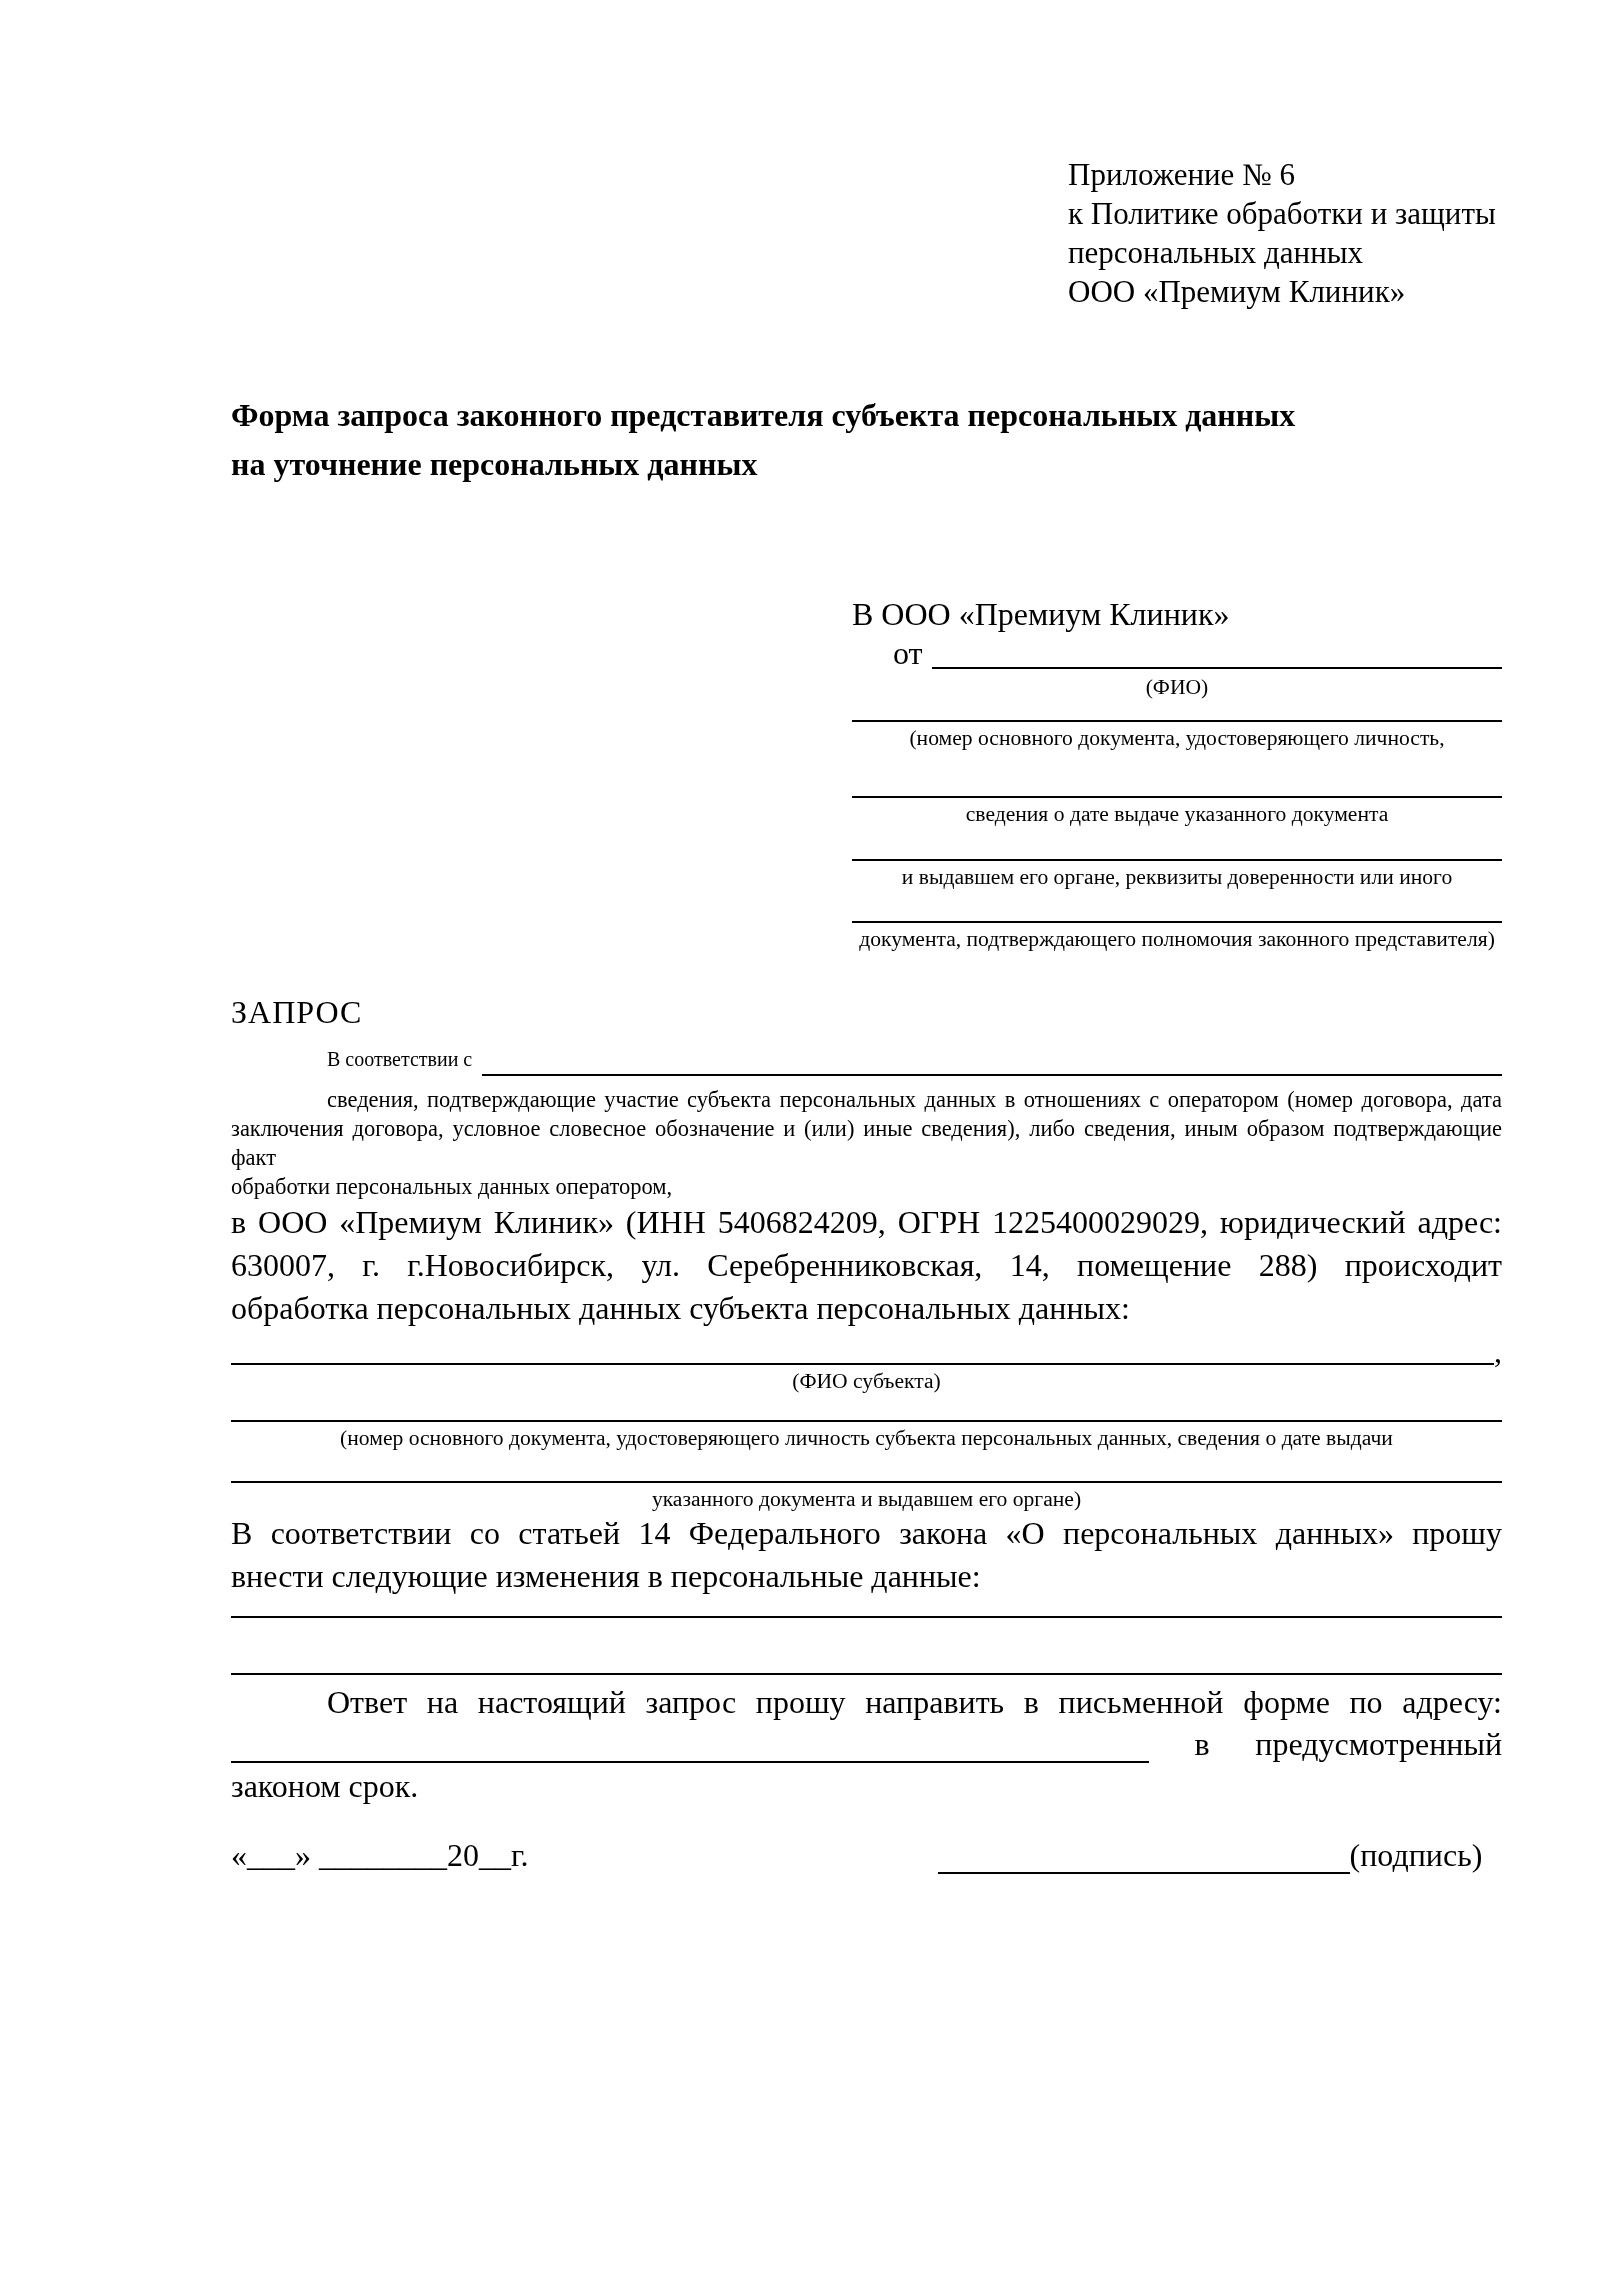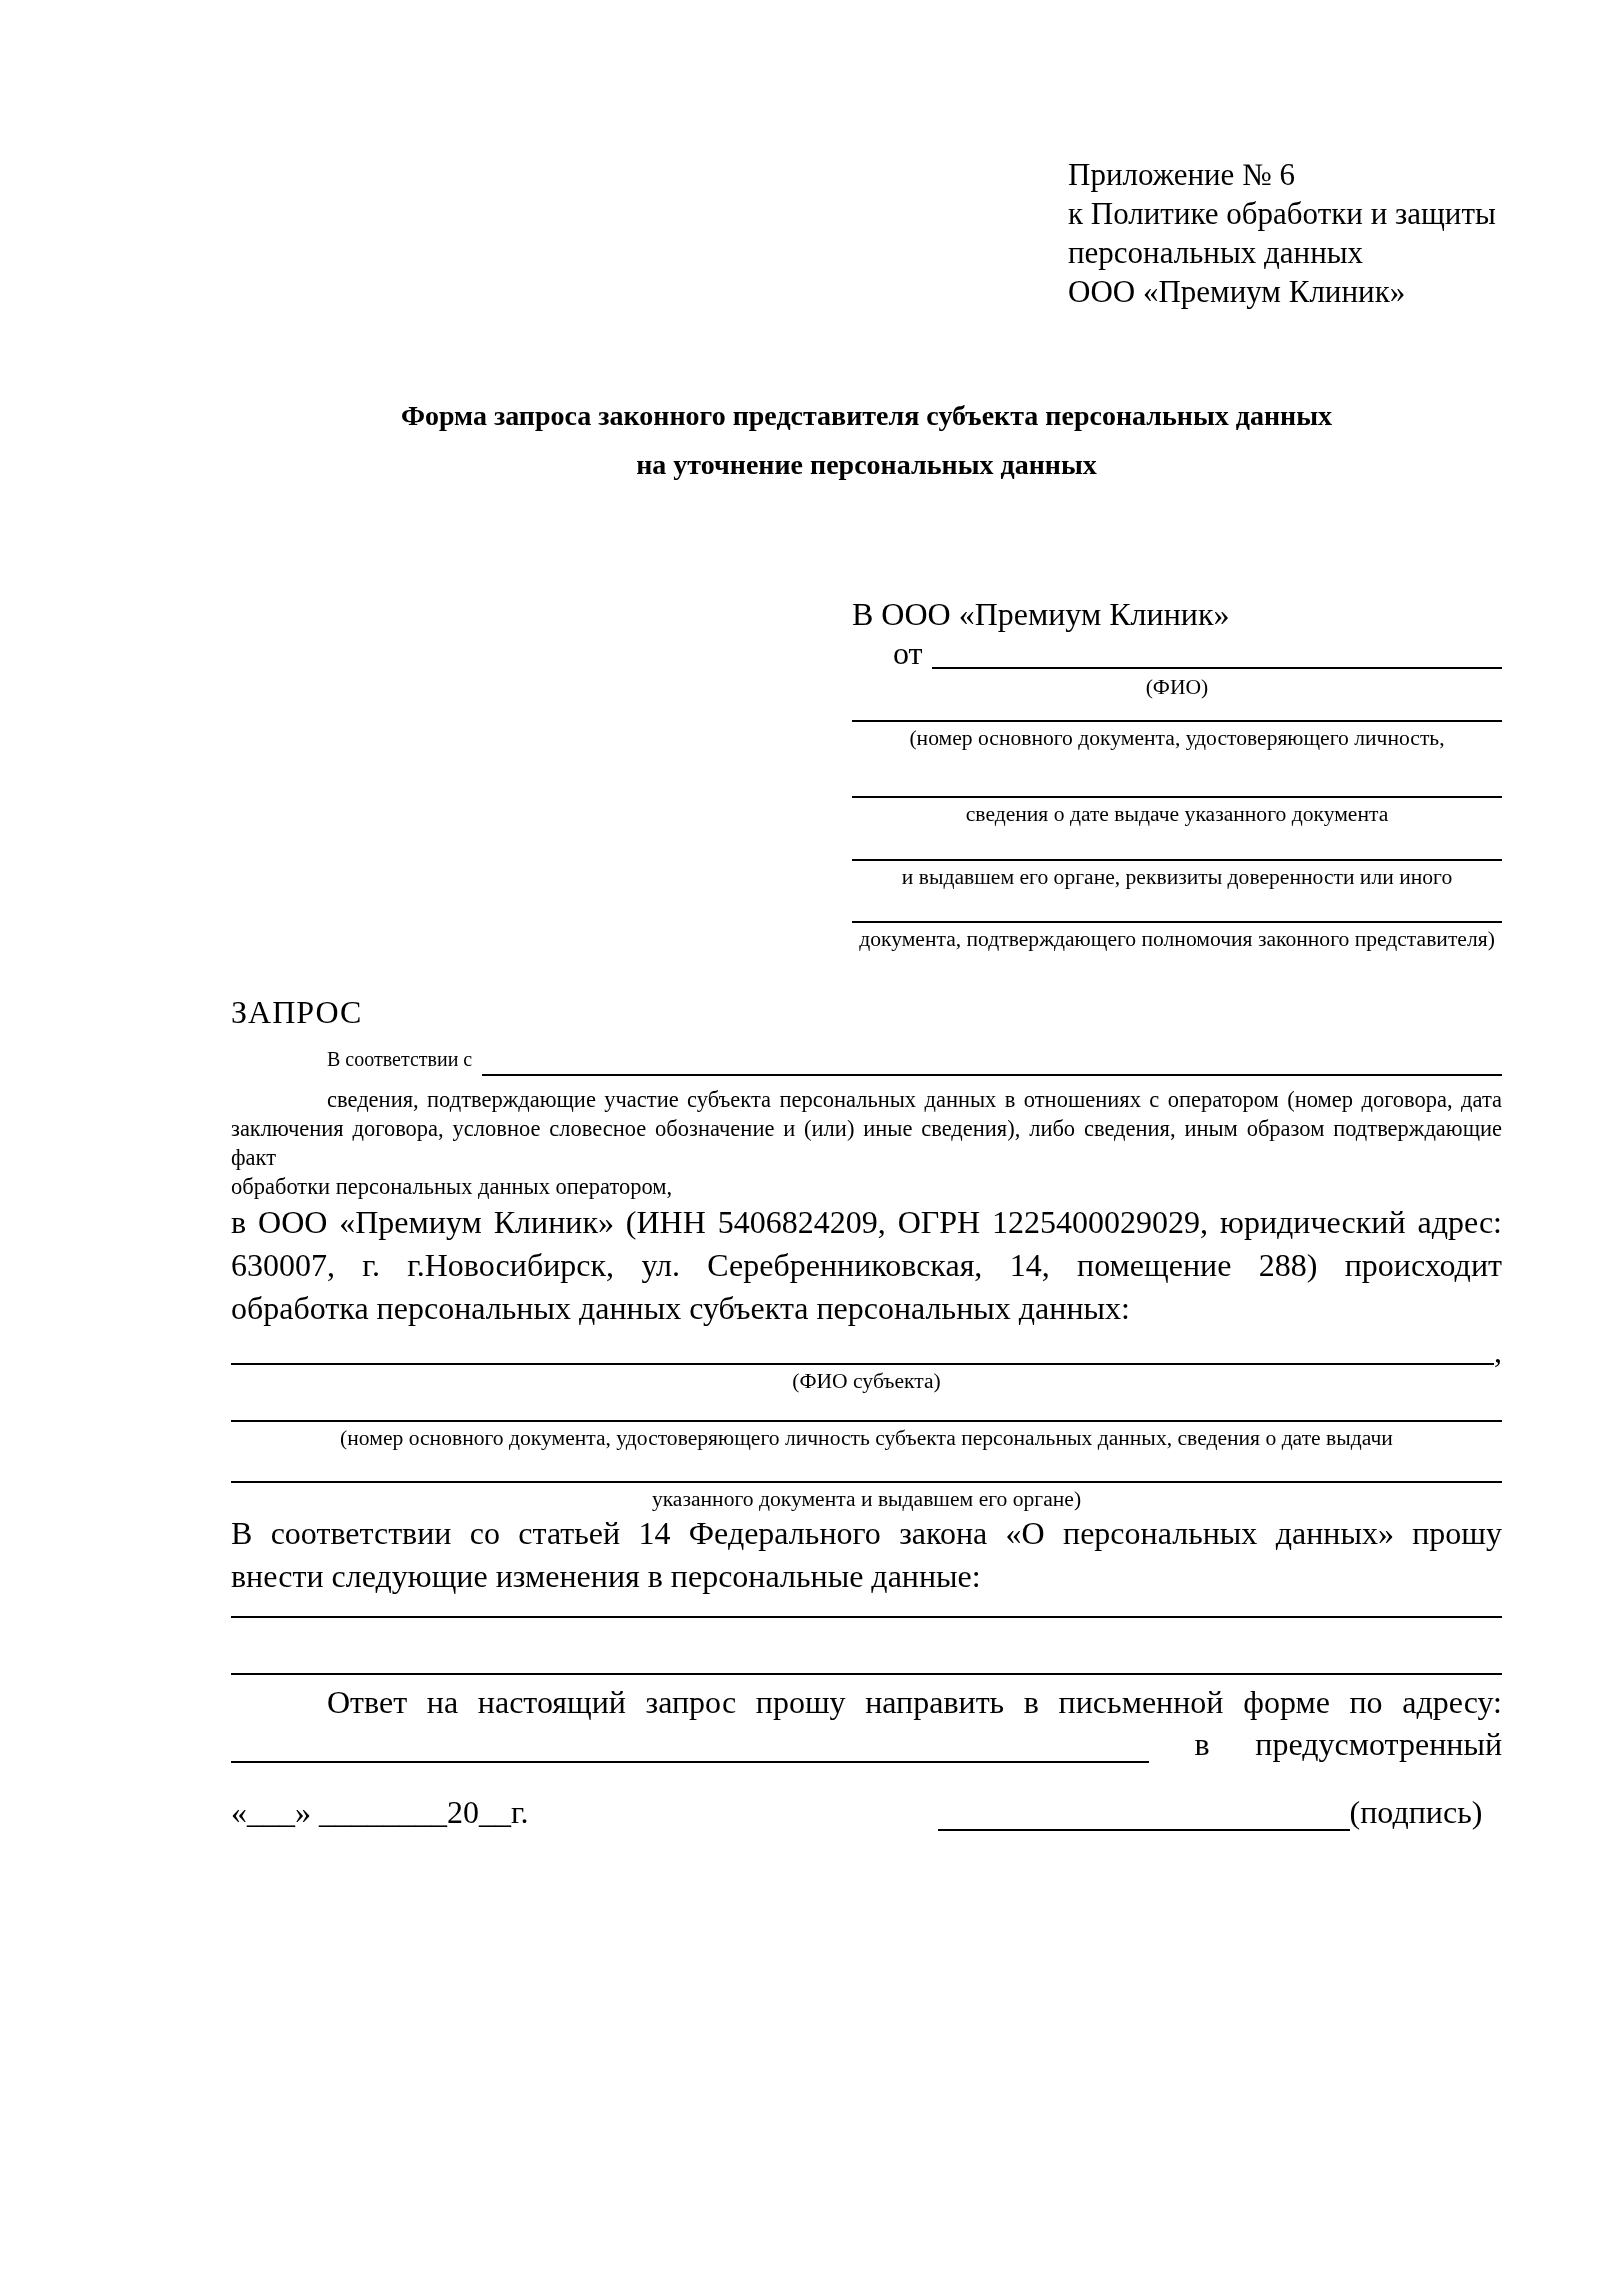--- a/index.html
+++ b/index.html
@@ -17,23 +17,23 @@
   }
   .hdr {
     margin-top: 147px;
     margin-left: 837px;
     font-size: 31px;
     line-height: 39px;
     white-space: nowrap;
   }
   .title {
     margin-top: 80px;
-    text-align: center;
+    text-align: left;
     font-weight: bold;
-    font-size: 28px;
+    font-size: 32px;
     line-height: 49px;
   }
   .addr {
     margin-top: 106px;
     margin-left: 621px;
     width: 650px;
     font-size: 32px;
     line-height: 39px;
   }
   .from-row { display: flex; height: 39px; }
@@ -208,20 +208,21 @@
   <div class="blank-line b2"></div>
 
   <div class="body-par reply-par">
     <div class="jl ind">Ответ на настоящий запрос прошу направить в письменной форме по адресу:</div>
   </div>
   <div class="reply-row">
     <span class="fill-address"></span>
     <span>в</span>
     <span>предусмотренный</span>
   </div>
+  <div class="body-par">законом срок.</div>
 
   <div class="footer-row">
     <span>«___» ________20__г.</span>
     <span class="sig-group">
       <span class="sig-line"></span>
       <span>(подпись)</span>
     </span>
   </div>
 
 </div>

